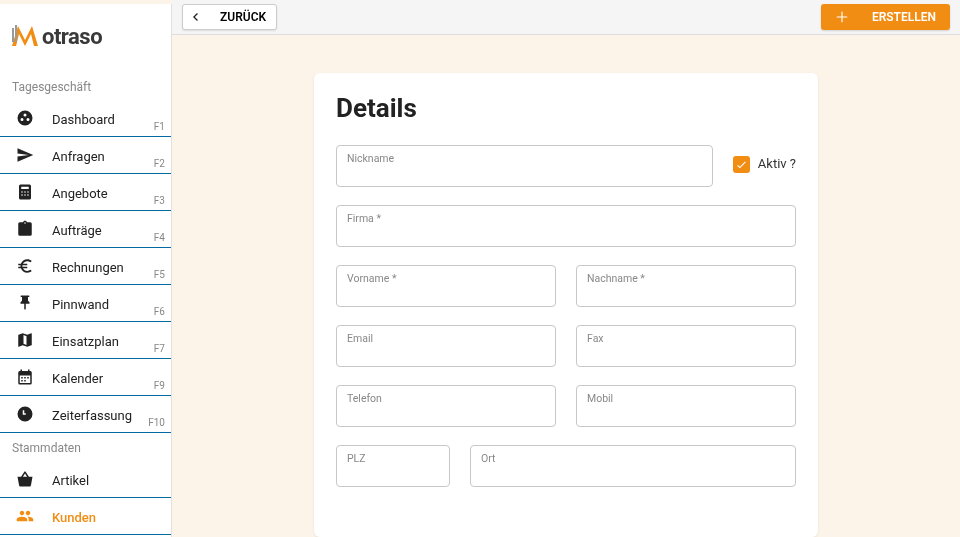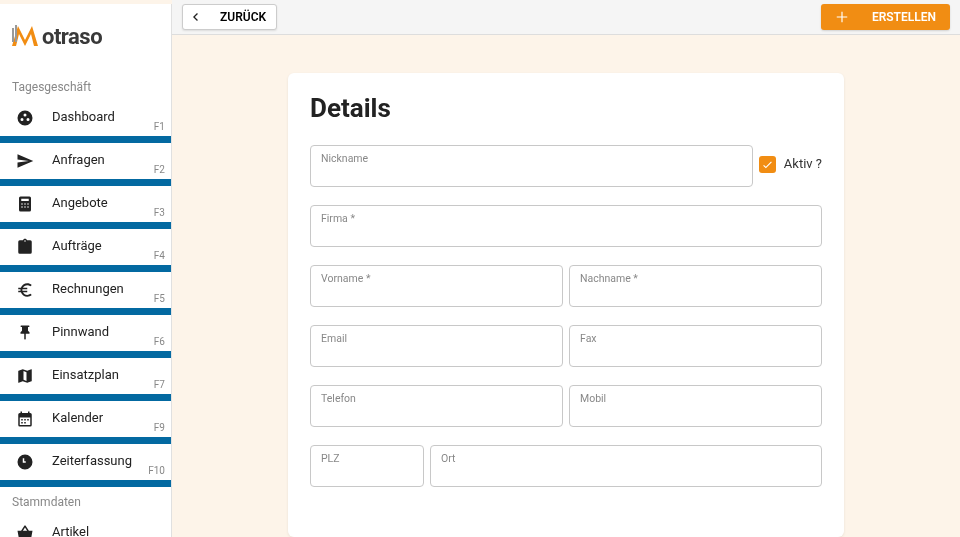--- a/index.html
+++ b/index.html
@@ -2,39 +2,39 @@
 <html><head>
 <meta charset="utf-8">
 <style>
 *{box-sizing:border-box;margin:0;padding:0;font-family:-apple-system,BlinkMacSystemFont,"Segoe UI",Roboto,Helvetica,Arial,sans-serif}
 body{background:#fdf4e9;width:960px;height:537px;overflow:hidden}
 .sidebar{position:fixed;left:0;top:4px;width:172px;height:537px;background:#fff;border-right:1px solid #e0e0e0;z-index:10}
 .logo{padding:18px 12px 22px;display:flex;align-items:center;gap:4px}
 .logo-mark{display:inline-block}
 .logo-text{font-size:22px;font-weight:700;color:#393939;letter-spacing:-0.5px}
 .nav-section-title{padding:8px 12px 6px;font-size:12px;color:#888;font-weight:400}
-.nav-item{display:flex;align-items:flex-start;padding:9px 12px 9px 14px;cursor:pointer;position:relative;border-bottom:7px solid #0369a1}
+.nav-item{display:flex;align-items:flex-end;padding:9px 12px 9px 14px;cursor:pointer;position:relative;border-bottom:1px solid #0369a1}
 .nav-icon{width:22px;display:flex;align-items:center;justify-content:center;margin-right:16px}
 .nav-label{font-size:13px;color:#222;flex:1}
 .nav-shortcut{font-size:10px;color:#888;position:absolute;right:6px;bottom:4px}
 .nav-item.active .nav-label{color:#f18d13;font-weight:500}
 .nav-item.active .nav-icon svg{fill:#f18d13}
 .main{margin-left:172px;height:537px;display:flex;flex-direction:column}
 .topbar{height:40px;background:#f18d13;display:flex;align-items:center;padding:0 14px;color:#fff}
 .menu-btn{cursor:pointer;margin-right:14px;display:flex}
 .page-title{font-size:15px;font-weight:500;flex:1}
 .top-icons{display:flex;gap:18px;align-items:center}
 .top-icon{cursor:pointer;display:flex}
 .action-row{height:35px;background:#f5f5f5;border-bottom:1px solid #ddd;display:flex;align-items:center;padding:0 10px;justify-content:space-between}
 .back-btn{background:#fff;border:1px solid #ccc;border-radius:3px;padding:4px 10px 4px 4px;font-size:12px;font-weight:600;cursor:pointer;display:flex;align-items:center;gap:17px;box-shadow:0 1px 2px rgba(0,0,0,0.1)}
 .create-btn{background:#f18d13;color:#fff;border:none;border-radius:3px;padding:6px 14px;font-size:12px;font-weight:600;cursor:pointer;display:flex;align-items:center;gap:23px;box-shadow:0 1px 2px rgba(0,0,0,0.15)}
 .content{flex:1;overflow:auto;padding:38px 0 0 0;display:flex;justify-content:center}
-.card{background:#fff;width:556px;border-radius:6px;box-shadow:0 1px 3px rgba(0,0,0,0.08);padding:20px 22px 30px}
+.card{background:#fff;width:504px;border-radius:6px;box-shadow:0 1px 3px rgba(0,0,0,0.08);padding:20px 22px 30px}
 .card-title{font-size:26px;font-weight:700;color:#222;margin-bottom:22px}
-.form-row{display:flex;gap:6px;margin-bottom:18px;align-items:flex-start}
+.form-row{display:flex;gap:20px;margin-bottom:18px;align-items:flex-start}
 .field{border:1px solid #c8c8c8;border-radius:4px;padding:6px 10px 18px;position:relative;min-height:42px}
 .field.full{flex:1}
 .field.half{flex:1}
 .field.narrow{width:114px;flex:none}
 .field-label{font-size:10.5px;color:#888;display:block}
 .check-wrap{display:flex;align-items:flex-start;gap:8px;padding-top:11px}
 .checkbox{width:17px;height:17px;background:#f18d13;border-radius:3px;display:flex;align-items:center;justify-content:center;cursor:pointer}
 .check-label{font-size:13px;color:#333}
 </style>
 </head>

